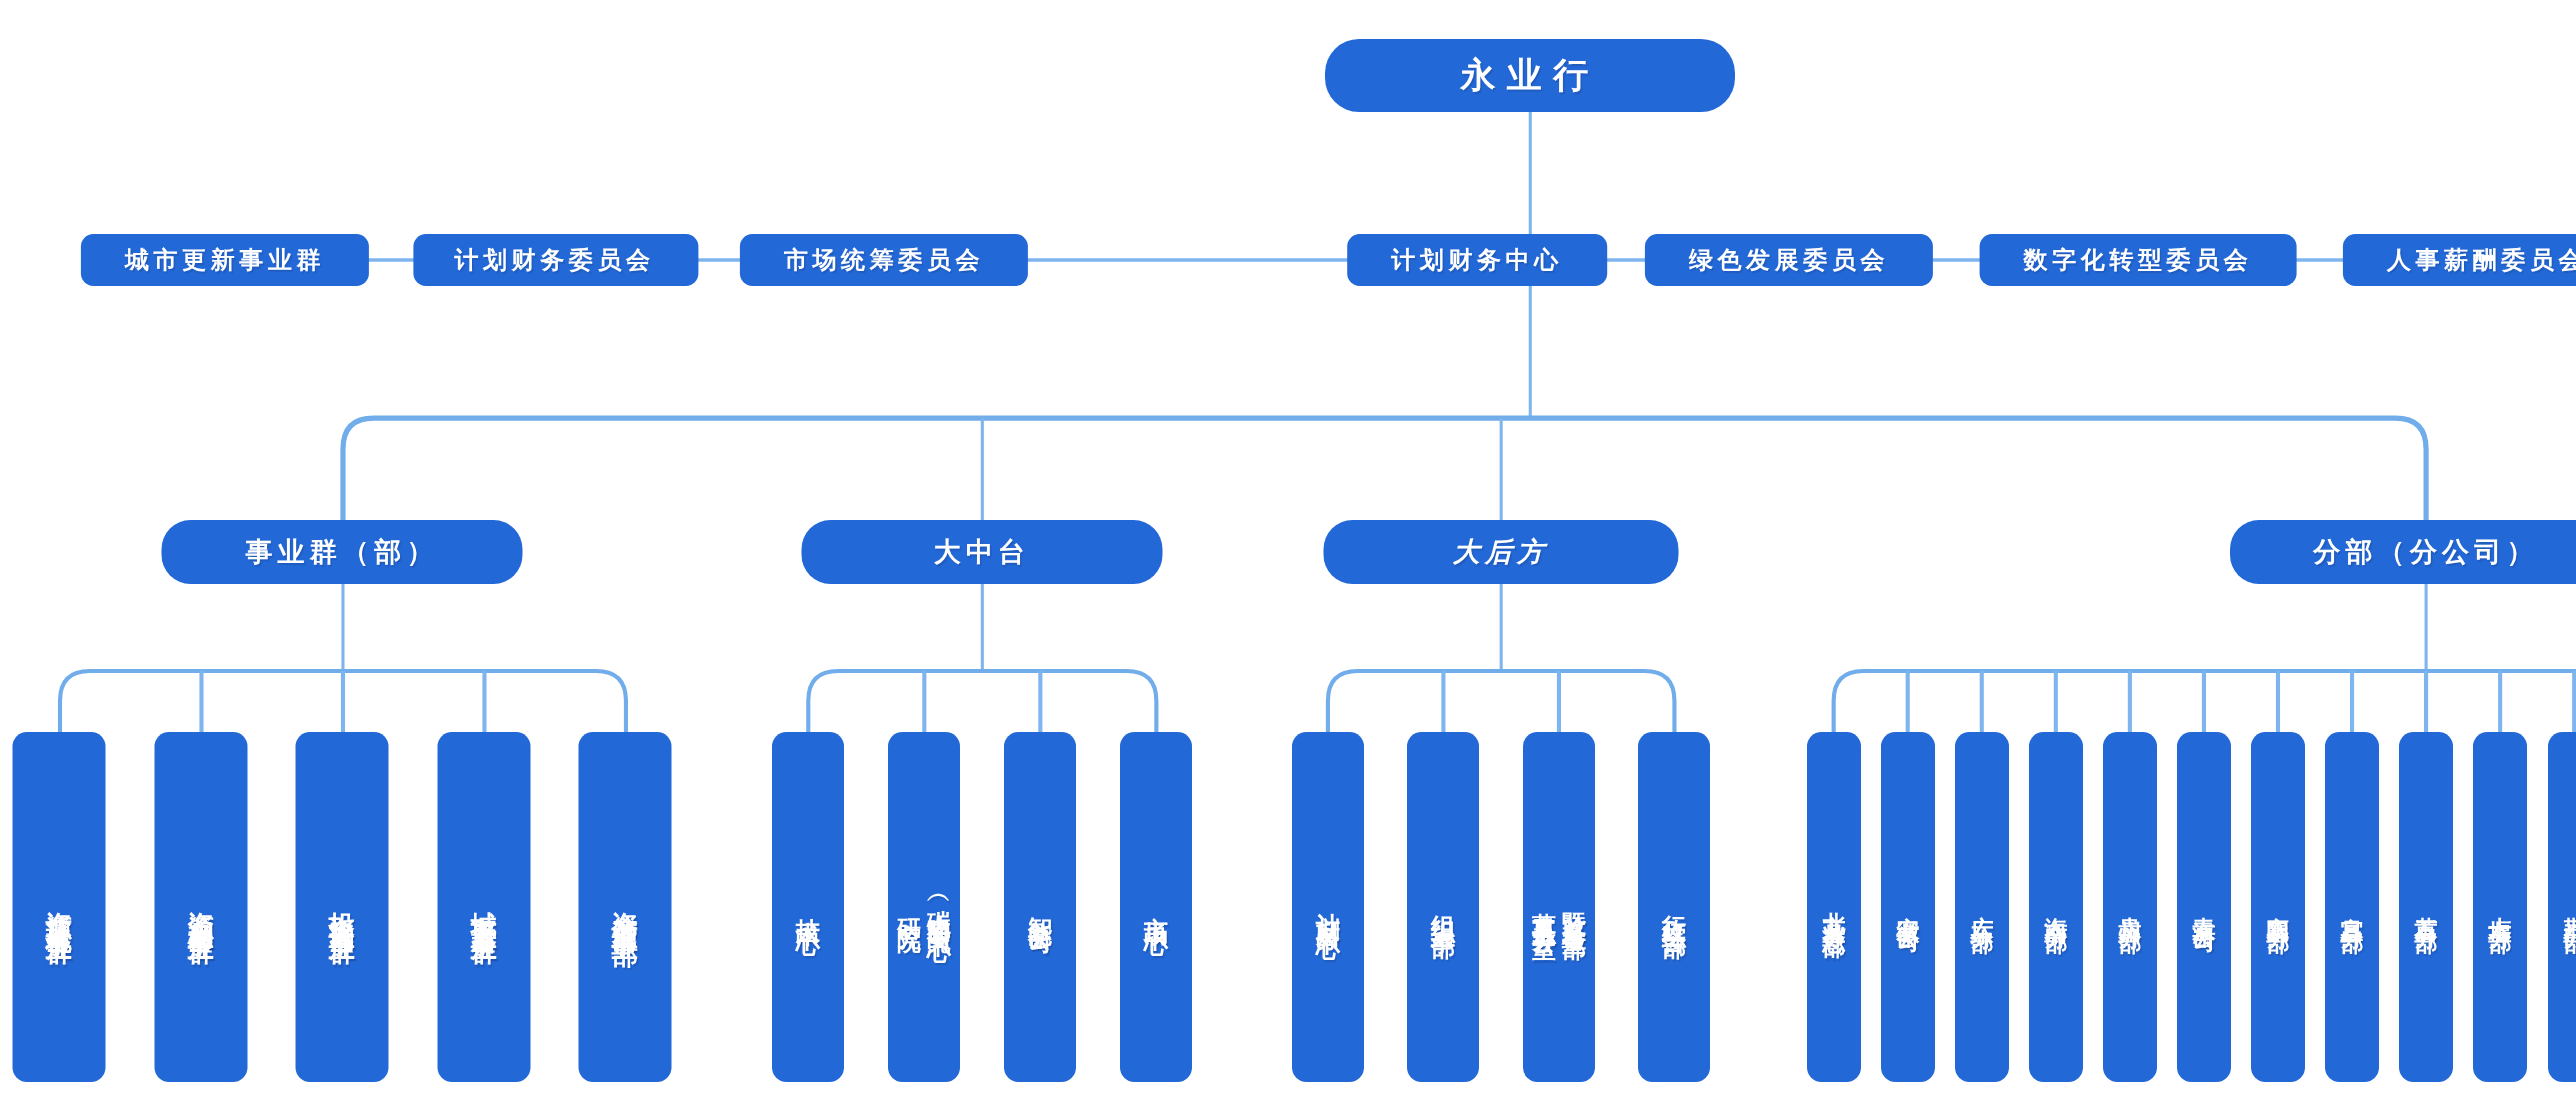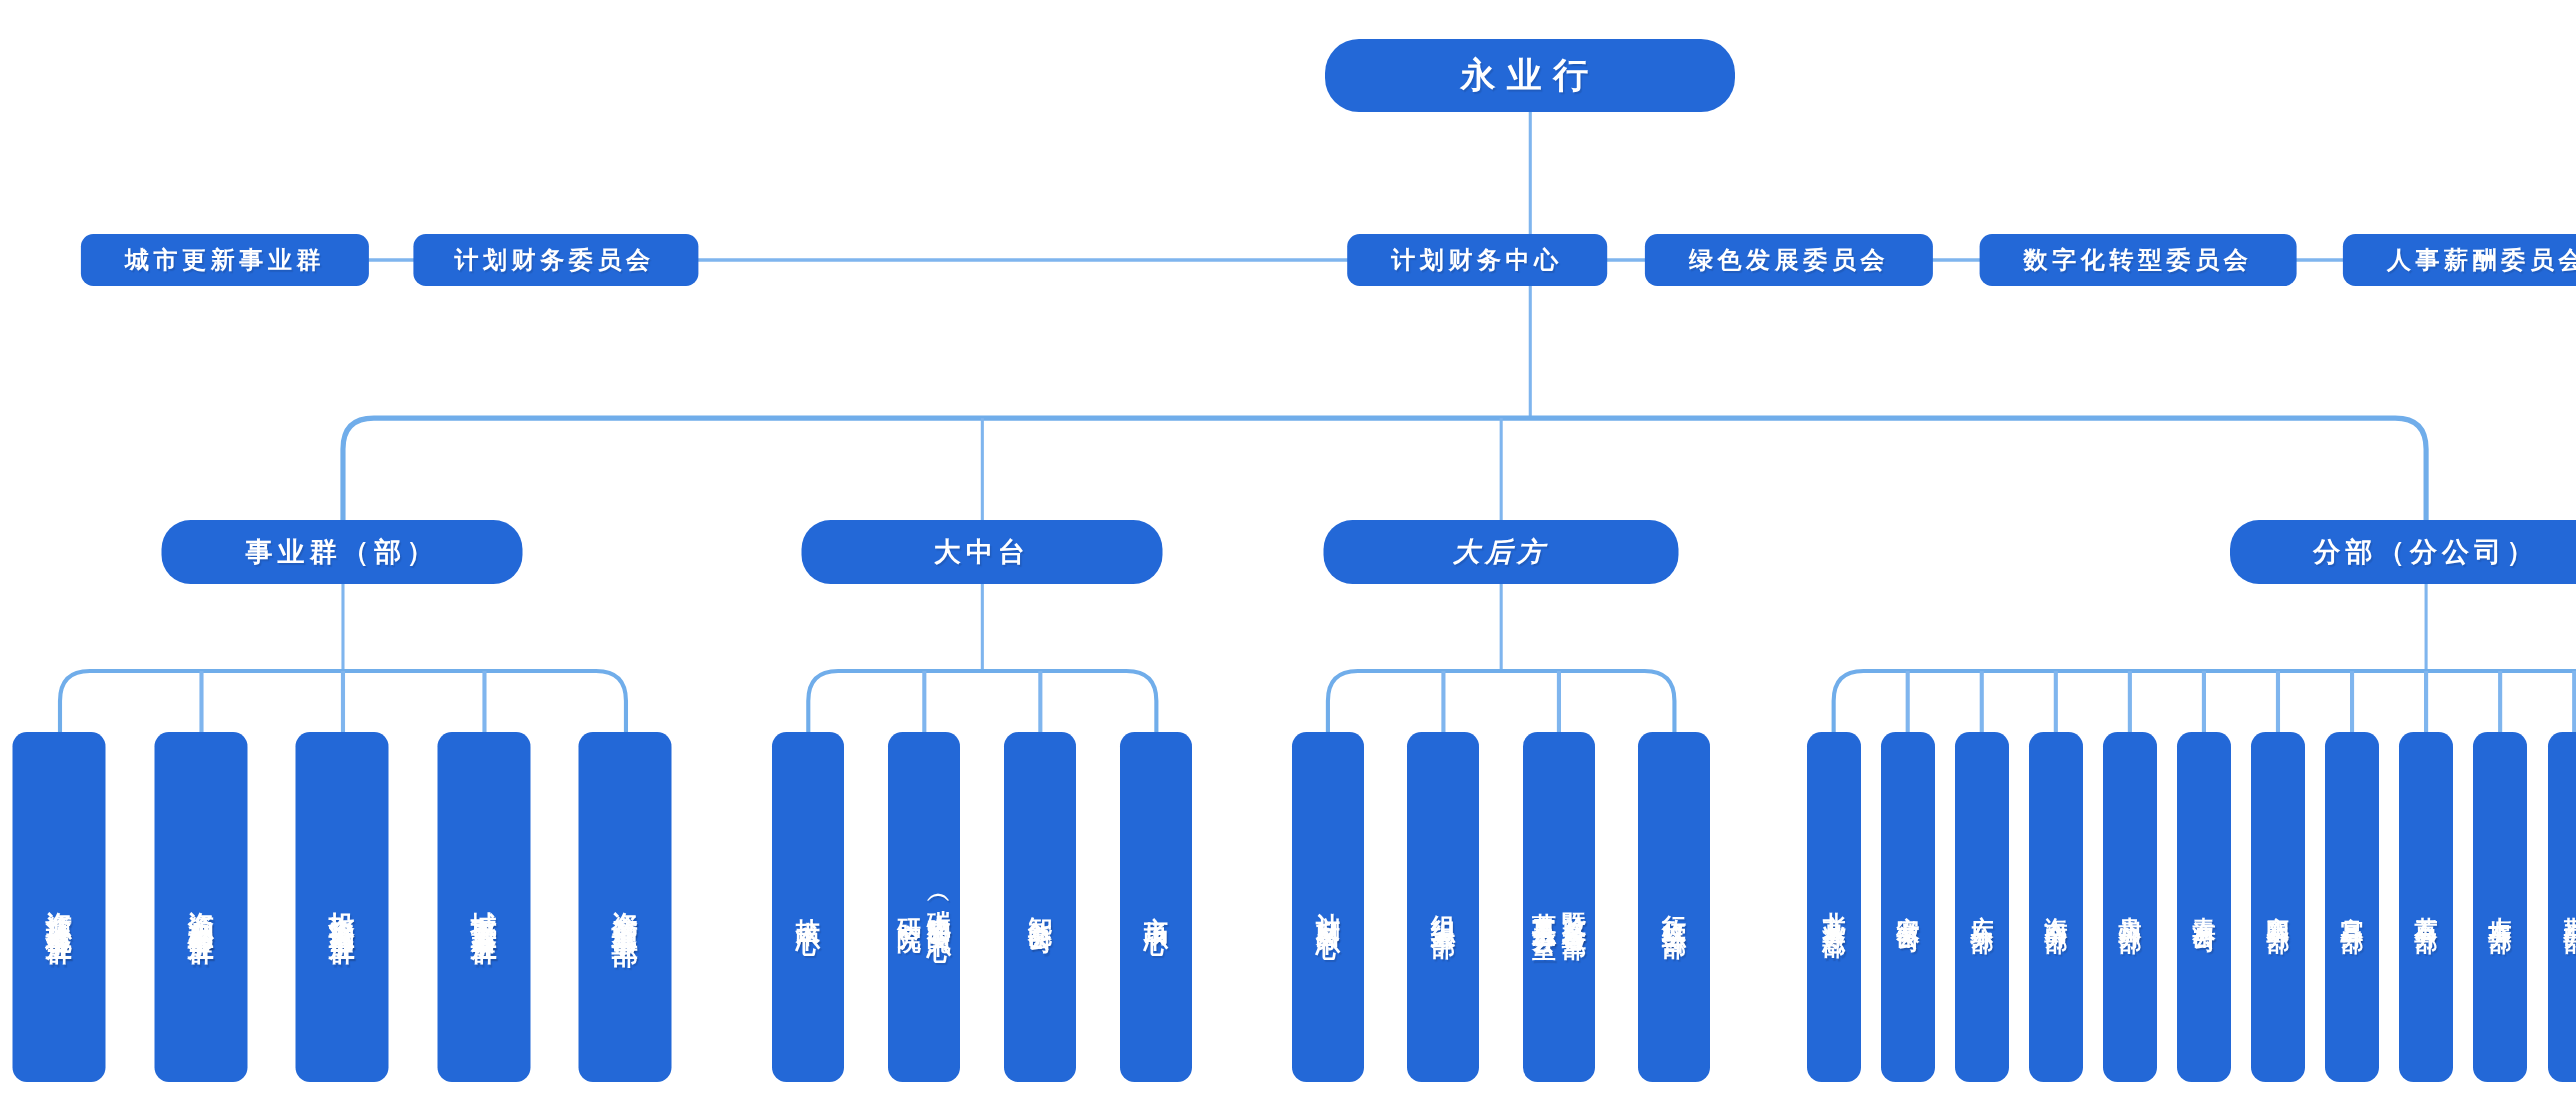--- a/index.html
+++ b/index.html
@@ -87,20 +87,21 @@
       <path d="M5140.9 1303 V1426" stroke="#7fb5ee" stroke-width="8" fill="none"></path>
       <path d="M5284.7 1303 V1426" stroke="#7fb5ee" stroke-width="8" fill="none"></path>
       <path d="M5428.5 1303 V1426" stroke="#7fb5ee" stroke-width="8" fill="none"></path>
       <path d="M5572.3 1303 V1426" stroke="#7fb5ee" stroke-width="8" fill="none"></path>
       <path d="M5716.1 1303 V1426" stroke="#7fb5ee" stroke-width="8" fill="none"></path>
     </svg>
   <div class="node root-node">永业行</div>
 
 <div class="node committee" style="left: 225px; top: 234px; height: 52px; font-size: 24px;">城市更新事业群</div>
     <div class="node committee" style="left: 556px; top: 234px; height: 52px; font-size: 24px; padding-left: 41px;">计划财务委员会</div>
+    <div class="node committee" style="left: 884px; top: 234px; height: 52px; font-size: 24px;">市场统筹委员会</div>
     <div class="node committee" style="left: 1477px; top: 234px; height: 52px; font-size: 24px;">计划财务中心</div>
     <div class="node committee" style="left: 2138px; top: 234px; height: 52px; font-size: 24px;">数字化转型委员会</div>
     <div class="node committee" style="left: 1789px; top: 234px; height: 52px; font-size: 24px;">绿色发展委员会</div>
     <div class="node committee" style="left: 2487px; top: 234px; height: 52px; font-size: 24px;">人事薪酬委员会</div>
     <div class="node hdr" style="left: 342px; top: 520px; width: 361px; height: 64px;">事业群（部）</div>
     <div class="node leaf" style="left: 59px; top: 732px; width: 93px; height: 350px;">
       <span style="font-size: 26px;">资源环境事业群</span>
     </div>
     <div class="node leaf" style="left: 201px; top: 732px; width: 93px; height: 350px;">
       <span style="font-size: 26px;">资源利用事业群</span>

